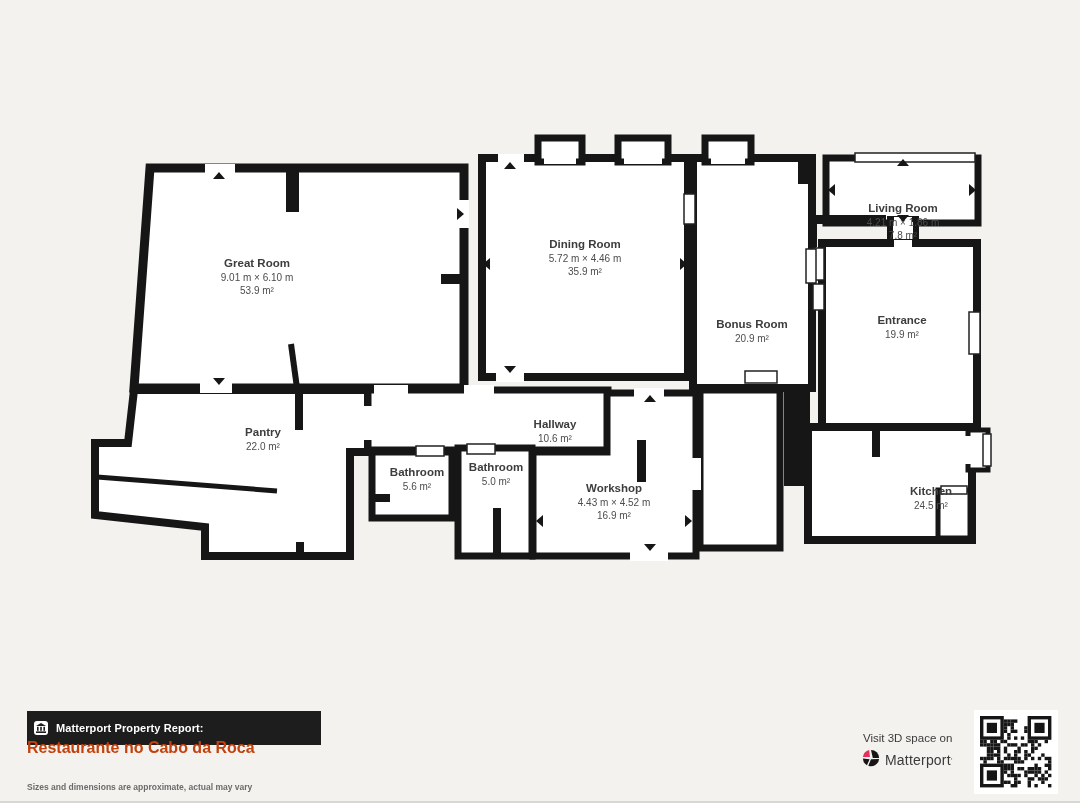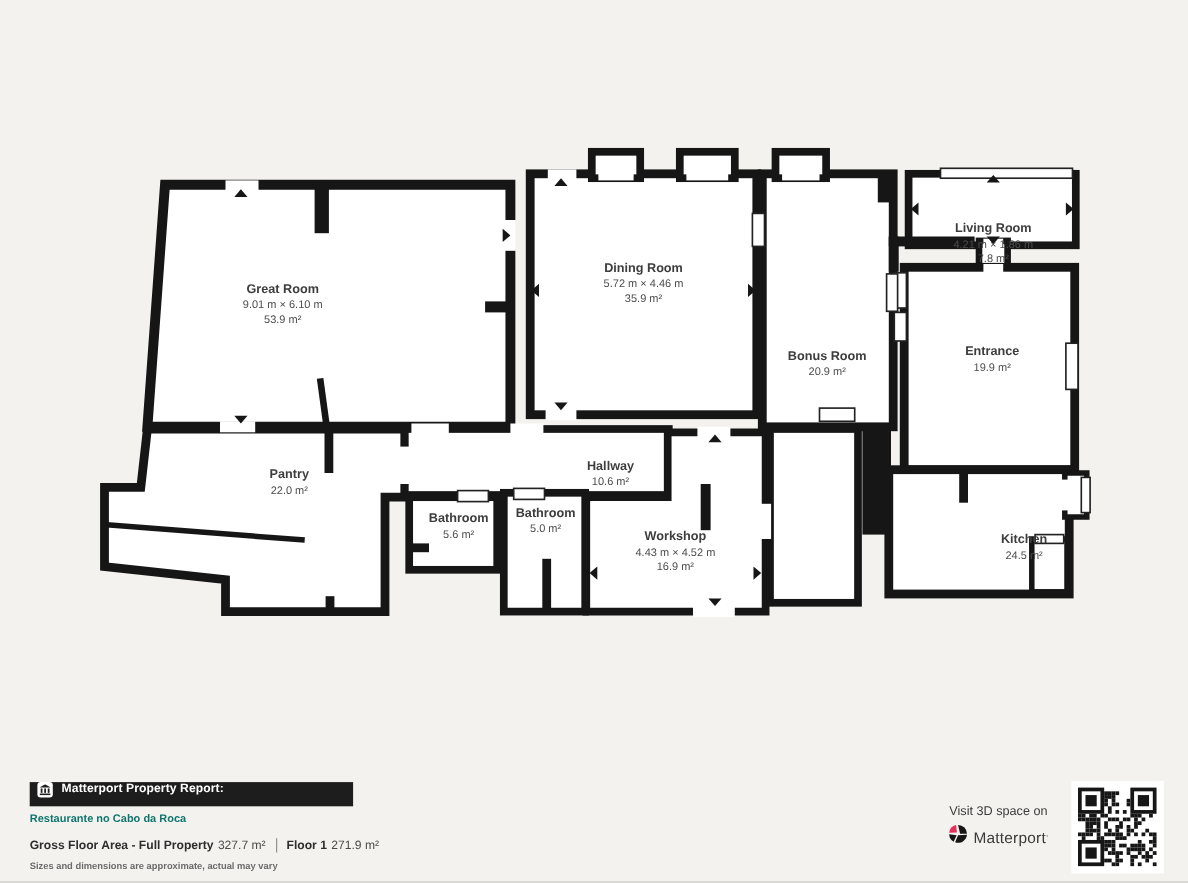--- a/index.html
+++ b/index.html
@@ -13,32 +13,32 @@
   .room-label {
     position:absolute; transform:translate(-50%,-50%);
     text-align:center; white-space:nowrap; line-height:1.32;
     pointer-events:none;
   }
   .room-name  { font-size:11.5px; font-weight:bold; color:#3d3d3d; }
   .room-dims, .room-area { font-size:10px; color:#4c4c4c; }
   .room-dims:empty { display:none; }
   
   #report-banner {
-    position:absolute; left:27px; top:711px; width:294px; height:22px;
-    background:#1d1d1d; color:#ffffff; display:flex; 
+    position:absolute; left:27px; top:711px; width:294px; height:34px;
+    background:#1d1d1d; color:#ffffff; display:flex; align-items:center;
     padding-left:7px; gap:8px;
   }
   #report-banner .banner-text { font-size:11px; font-weight:bold; letter-spacing:0.1px; }
   #banner-icon-box {
     width:14px; height:14px; background:#ffffff; border-radius:3px;
     display:flex; align-items:center; justify-content:center; flex:0 0 auto;
   }
   #property-title {
     position:absolute; left:27px; top:739px;
-    font-size:10px; font-weight:bold; color:#0f766e;
+    font-size:16px; font-weight:bold; color:#c2410c;
   }
   #stats-row {
     position:absolute; left:27px; top:762px; display:flex; align-items:center;
     font-size:11px; color:#4a4a4a;
   }
   #stats-row .stat-label { font-weight:bold; color:#2e2e2e; margin-right:4px; }
   #stats-divider { width:1px; height:13px; background:#8a8a8a; margin:0 9px; }
   #disclaimer {
     position:absolute; left:27px; top:782px; font-size:8.5px; color:#6b6b6b;font-weight:bold;
   }
@@ -218,27 +218,20 @@
         <rect x="4.2" y="3.8" width="1.6" height="4" fill="#1d1d1d"></rect>
         <rect x="7.4" y="3.8" width="1.6" height="4" fill="#1d1d1d"></rect>
         <rect x="0" y="8.4" width="10" height="1.6" fill="#1d1d1d"></rect>
       </svg>
     </span>
     <span class="banner-text">Matterport Property Report:</span>
   </div>
 
   <div id="property-title">Restaurante no Cabo da Roca</div>
 
-  <div id="stats-row">
-    <span class="stat-label">Gross Floor Area - Full Property</span>
-    <span class="stat-value">327.7 m²</span>
-    <span id="stats-divider"></span>
-    <span class="stat-label">Floor 1</span>
-    <span class="stat-value">271.9 m²</span>
-  </div>
 
   <div id="disclaimer">Sizes and dimensions are approximate, actual may vary</div>
 
   <div id="cta-text">Visit 3D space on</div>
 
   <div id="brand-row">
     <span>
       <svg width="18" height="18" viewBox="0 0 20 20">
         <path d="M10,1 A9,9 0 0 1 19,10 L12,10 Z" fill="#161616"></path>
         <path d="M19,11 A9,9 0 0 1 7,18.6 L10,11.5 Z" fill="#161616"></path>

